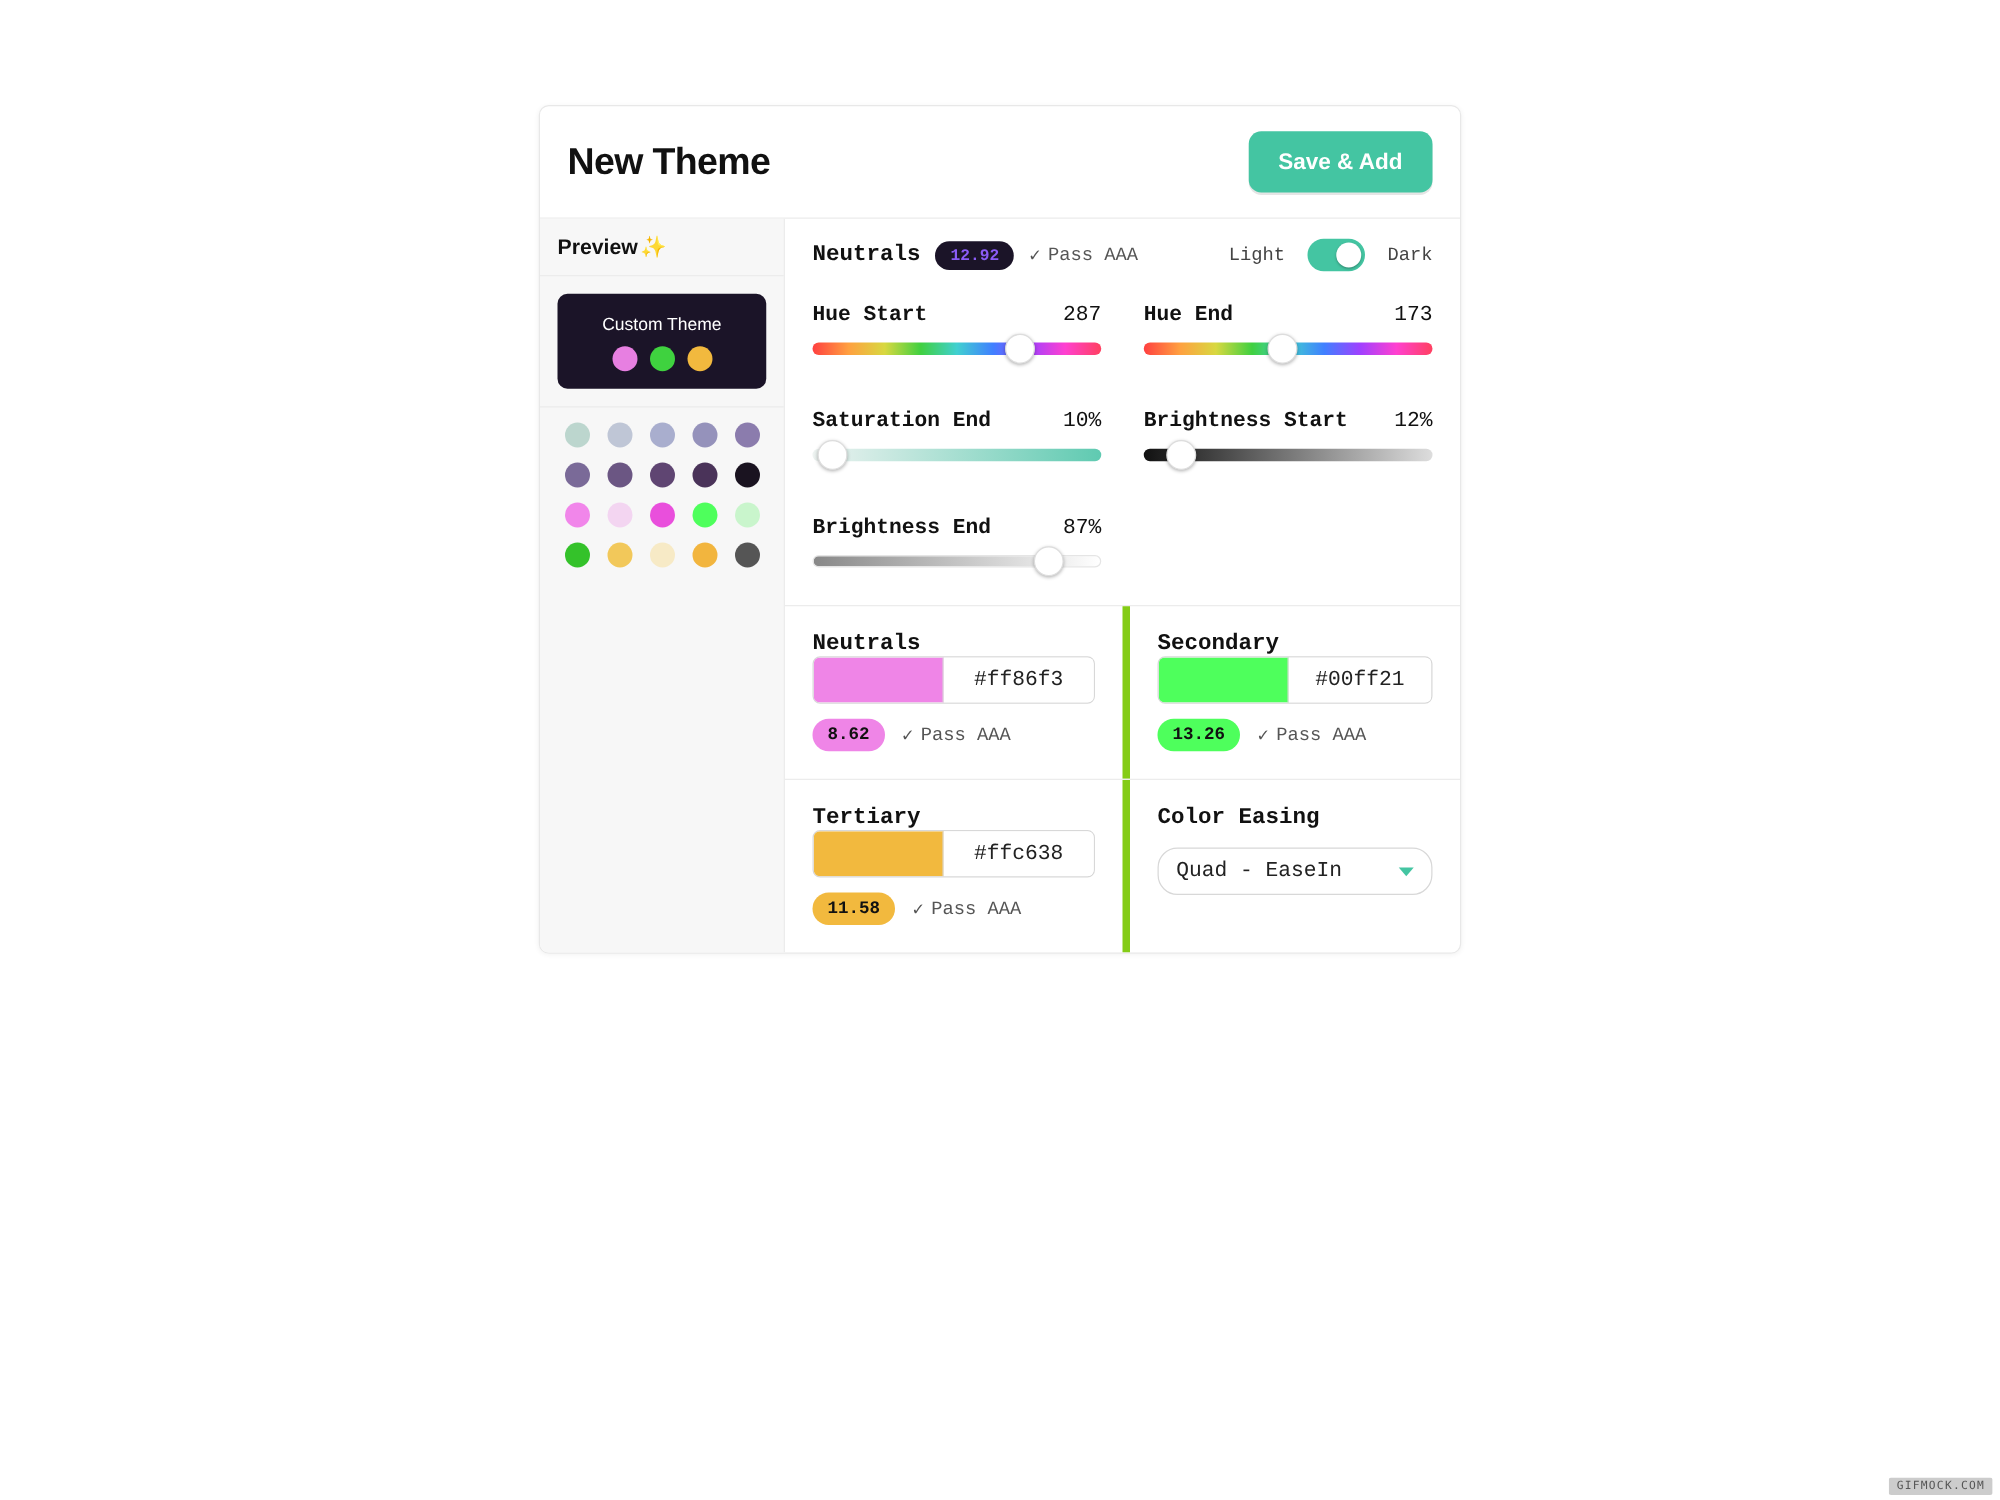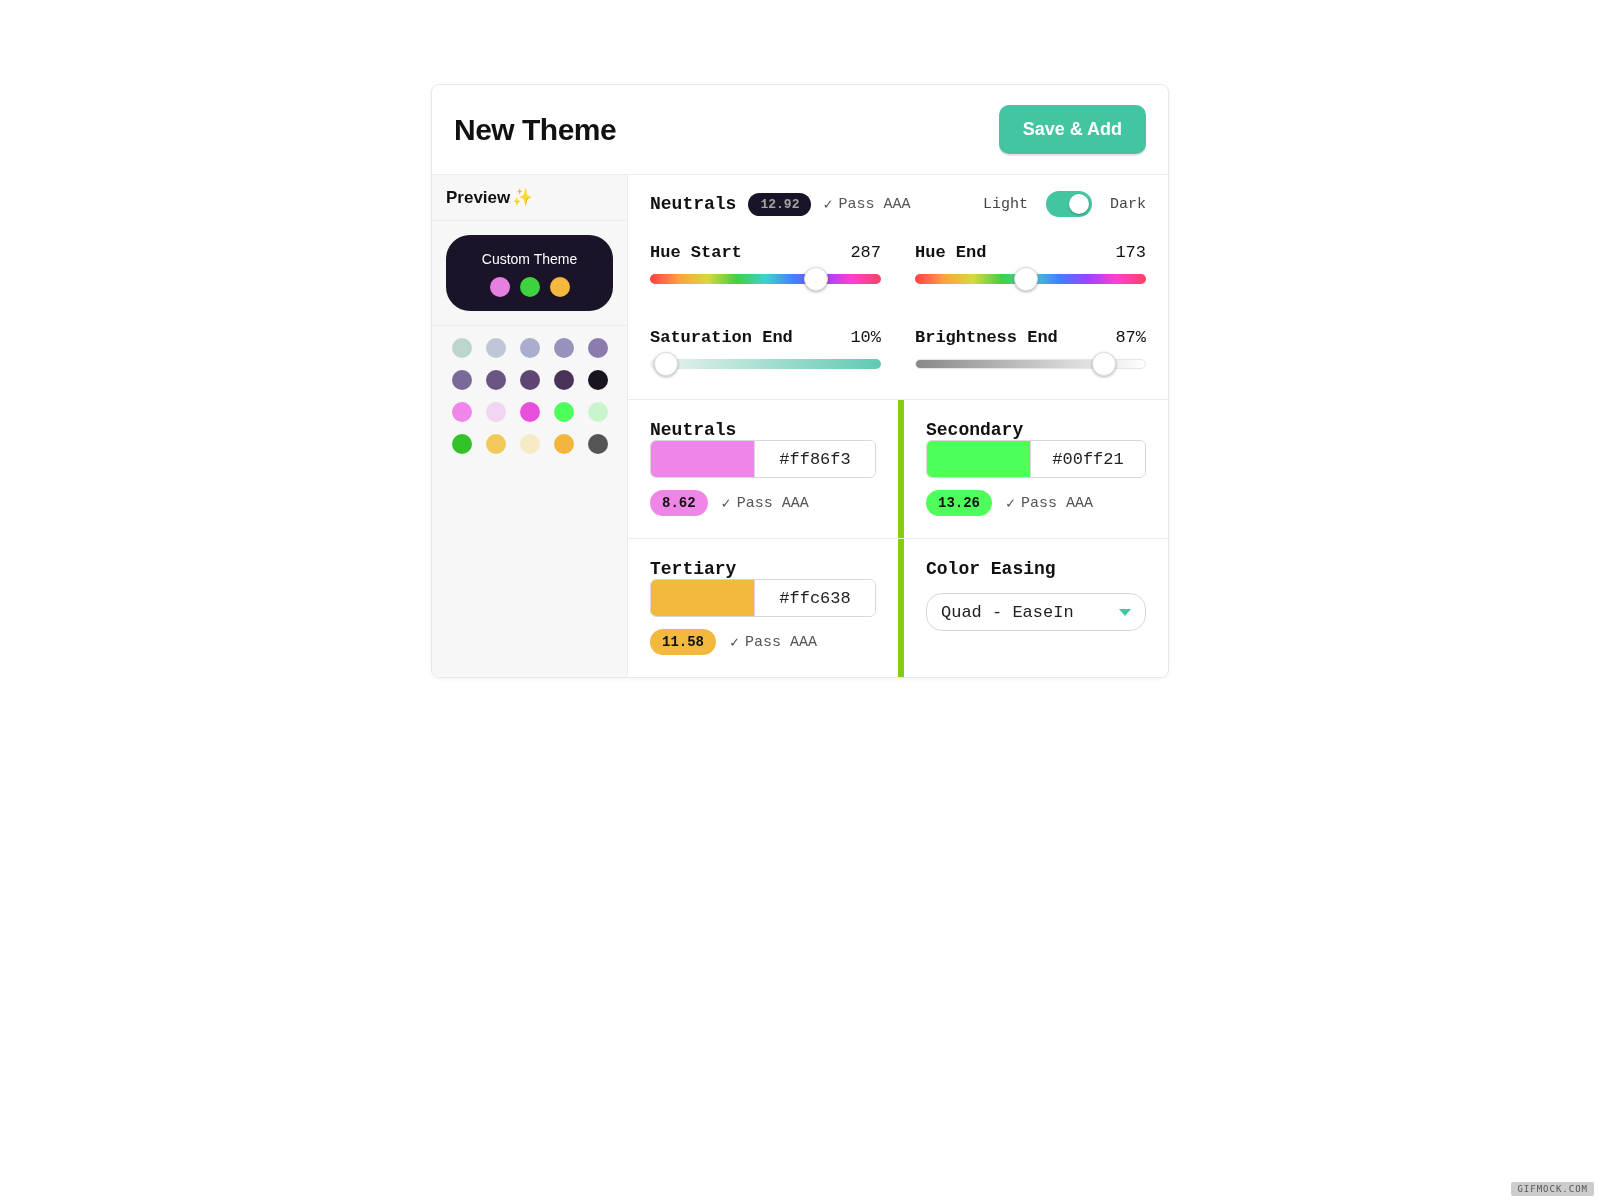--- a/index.html
+++ b/index.html
@@ -59,21 +59,21 @@
     font-size: 17px;
     color: #111;
     display: flex;
     align-items: center;
     gap: 2px;
   }
   .sparkle { color: #f2c94c; font-size: 17px; }
   .preview-card {
     margin: 14px 14px;
     background: #1b1428;
-    border-radius: 24px;
+    border-radius: 8px;
     padding: 16px 10px 14px;
     text-align: center;
   }
   .preview-card-title {
     color: #fff;
     font-size: 14px;
     font-weight: 500;
     margin-bottom: 10px;
   }
   .preview-dots { display: flex; justify-content: center; gap: 10px; }
@@ -90,21 +90,21 @@
   .main { flex: 1; display: flex; flex-direction: column; font-family: Liberation Mono, monospace; }
   .neutrals-row {
     padding: 16px 22px 6px;
     display: flex;
     align-items: center;
     gap: 12px;
   }
   .section-title { font-weight: 800; font-size: 18px; color: #111; }
   .pill {
     background: #1b1428;
-    color: #a3a3a3;
+    color: #8b5cf6;
     font-weight: 700;
     font-size: 13px;
     padding: 4px 12px;
     border-radius: 14px;
   }
   .pass { color: #555; font-size: 15px; display: flex; align-items: center; gap: 6px; }
   .check { font-size: 15px; }
   .spacer { flex: 1; }
   .mode-label { color: #444; font-size: 15px; }
   .toggle {
@@ -288,20 +288,29 @@
           <div class="slider-head">
             <span class="slider-label">Saturation End</span>
             <span class="slider-value">10%</span>
           </div>
           <div class="track sat">
             <div class="thumb" style="left:7%"></div>
           </div>
         </div>
         <div class="slider-group">
           <div class="slider-head">
+            <span class="slider-label">Brightness Start</span>
+            <span class="slider-value">12%</span>
+          </div>
+          <div class="track bri-start">
+            <div class="thumb" style="left:13%"></div>
+          </div>
+        </div>
+        <div class="slider-group">
+          <div class="slider-head">
             <span class="slider-label">Brightness End</span>
             <span class="slider-value">87%</span>
           </div>
           <div class="track bri-end">
             <div class="thumb" style="left:82%"></div>
           </div>
         </div>
       </div>
 
       <div class="colors-row">

